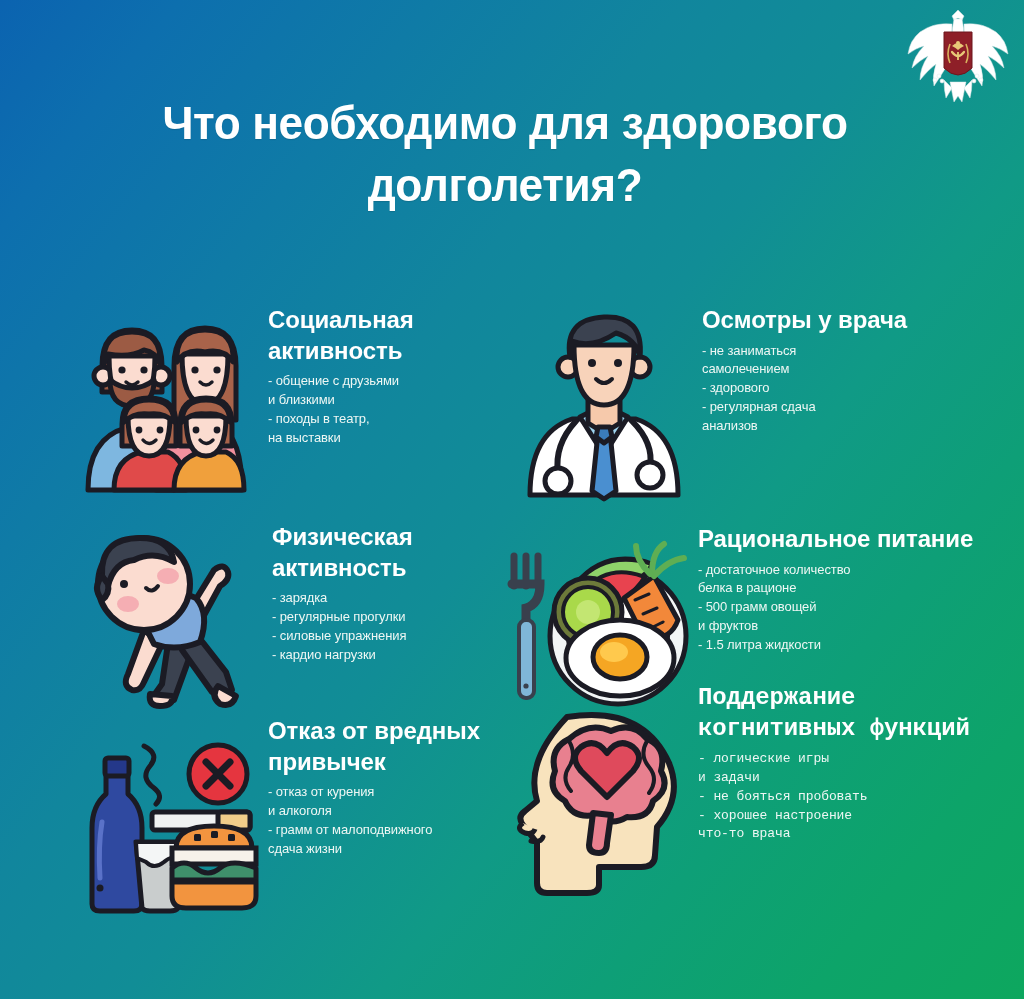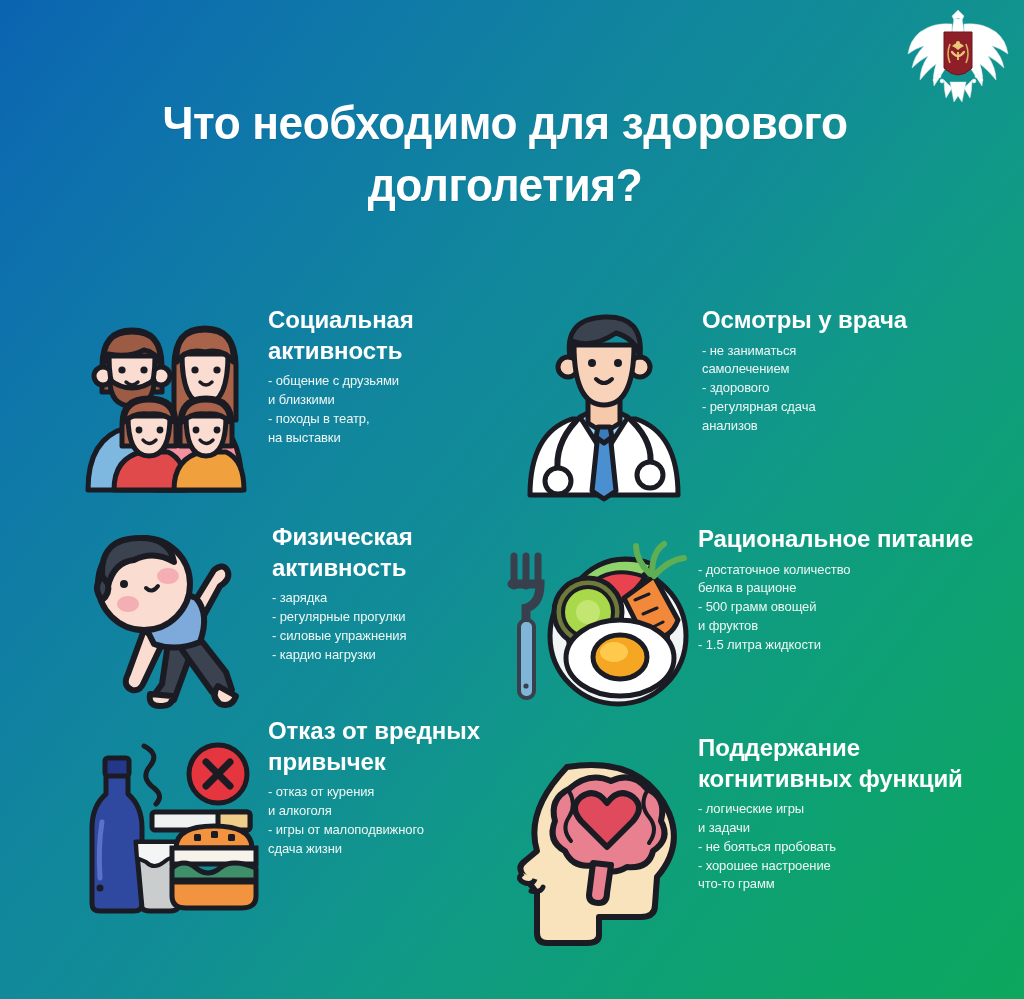--- a/index.html
+++ b/index.html
@@ -69,21 +69,21 @@
     white-space: nowrap;
   }
 
   
   #blk-social   { left: 70px;  top: 300px; width: 470px; height: 200px; }
   #blk-physical { left: 74px;  top: 518px; width: 470px; height: 190px; }
   #blk-habits   { left: 70px;  top: 716px; width: 480px; height: 210px; }
   
   #blk-doctor   { left: 512px; top: 300px; width: 500px; height: 200px; }
   #blk-nutri    { left: 500px; top: 512px; width: 512px; height: 200px; }
-  #blk-cognit   { left: 505px; top: 733px; width: 512px; height: 220px; }
+  #blk-cognit   { left: 505px; top: 683px; width: 512px; height: 220px; font-family: Liberation Mono, monospace; }
 
   #blk-social   .art { width: 180px; height: 182px; left: 4px; top: 8px; }
   #blk-social   .copy { left: 198px; top: 5px; }
   #blk-physical .art { width: 180px; height: 180px; left: 4px; top: 8px; }
   #blk-physical .copy { left: 198px; top: 4px; }
   #blk-habits   .art { width: 185px; height: 175px; left: 2px; top: 20px; }
   #blk-habits   .copy { left: 198px; top: 0px; }
 
   #blk-doctor   .art { width: 168px; height: 190px; left: 8px; top: 5px; }
   #blk-doctor   .copy { left: 190px; top: 5px; }
@@ -382,21 +382,21 @@
         <rect x="100" y="112" width="84" height="16" fill="#f7f2ea" stroke="#1b1b24" stroke-width="5"></rect>
         <path d="M100 132 Q112 122 124 132 Q136 142 148 132 Q160 122 184 132 L184 144 L100 144 Z" fill="#3f8f6b" stroke="#1b1b24" stroke-width="5" stroke-linejoin="round"></path>
         <path d="M100 146 L184 146 L184 160 Q184 172 170 172 L114 172 Q100 172 100 160 Z" fill="#f2943f" stroke="#1b1b24" stroke-width="5" stroke-linejoin="round"></path>
       </svg>
     </div>
     <div class="copy">
       <div class="b-head" style="margin-bottom:0">Отказ от вредных</div>
       <div class="b-head">привычек</div>
       <div class="b-line">- отказ от курения</div>
       <div class="b-line">и алкоголя</div>
-      <div class="b-line">- игры от малоподвижного</div>
+      <div class="b-line">- грамм от малоподвижного</div>
       <div class="b-line">сдача жизни</div>
     </div>
   </div>
 
   <div class="block" id="blk-cognit">
     <div class="art">
       <svg viewBox="0 0 182 188" width="182" height="188">
 
         <path d="M60 12 Q136 0 162 58 Q176 92 150 122 L148 150 Q148 162 134 162 L92 162
                  L92 180 Q92 188 80 188 L40 188 Q30 188 30 178 L30 138
@@ -418,17 +418,17 @@
         <path d="M100 92 L74 66 Q62 52 74 42 Q88 32 100 48 Q112 32 126 42 Q138 52 126 66 Z" fill="#df4a5c" stroke="#1b1b24" stroke-width="6" stroke-linejoin="round"></path>
       </svg>
     </div>
     <div class="copy">
       <div class="b-head" style="margin-bottom:0">Поддержание</div>
       <div class="b-head">когнитивных функций</div>
       <div class="b-line">- логические игры</div>
       <div class="b-line">и задачи</div>
       <div class="b-line">- не бояться пробовать</div>
       <div class="b-line">- хорошее настроение</div>
-      <div class="b-line">что-то грамм</div>
+      <div class="b-line">что-то врача</div>
     </div>
   </div>
 
 </div>
 
 </body></html>

